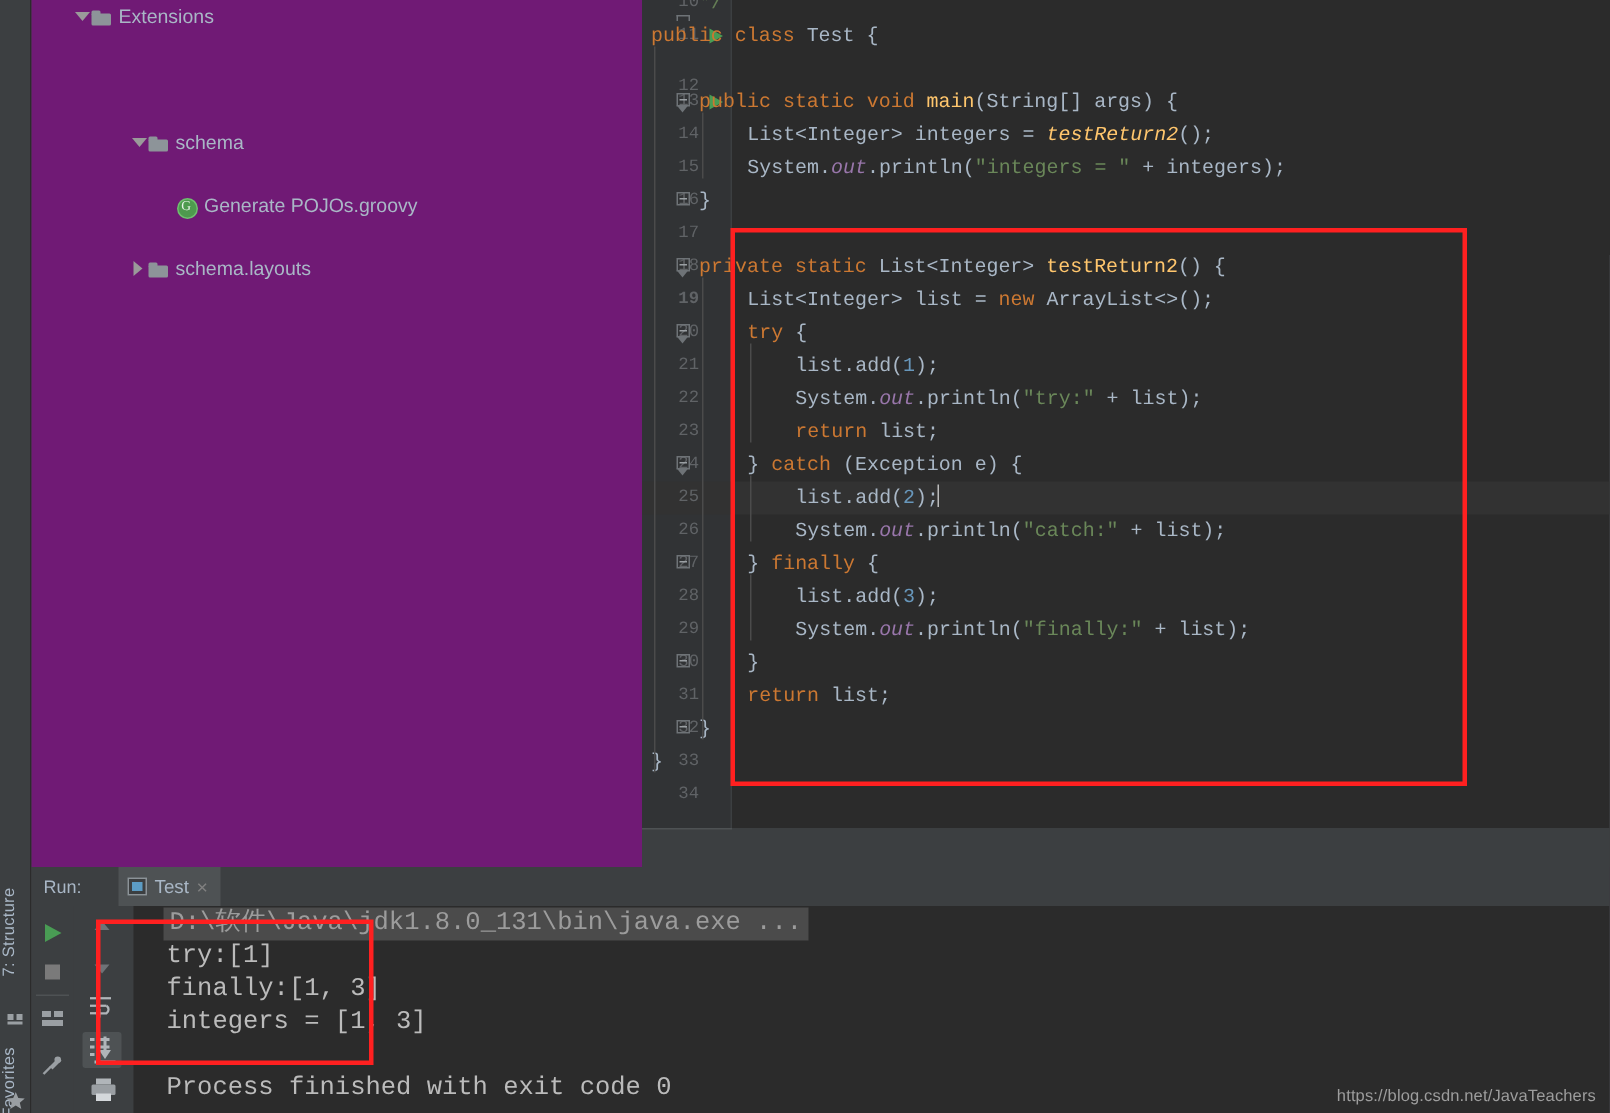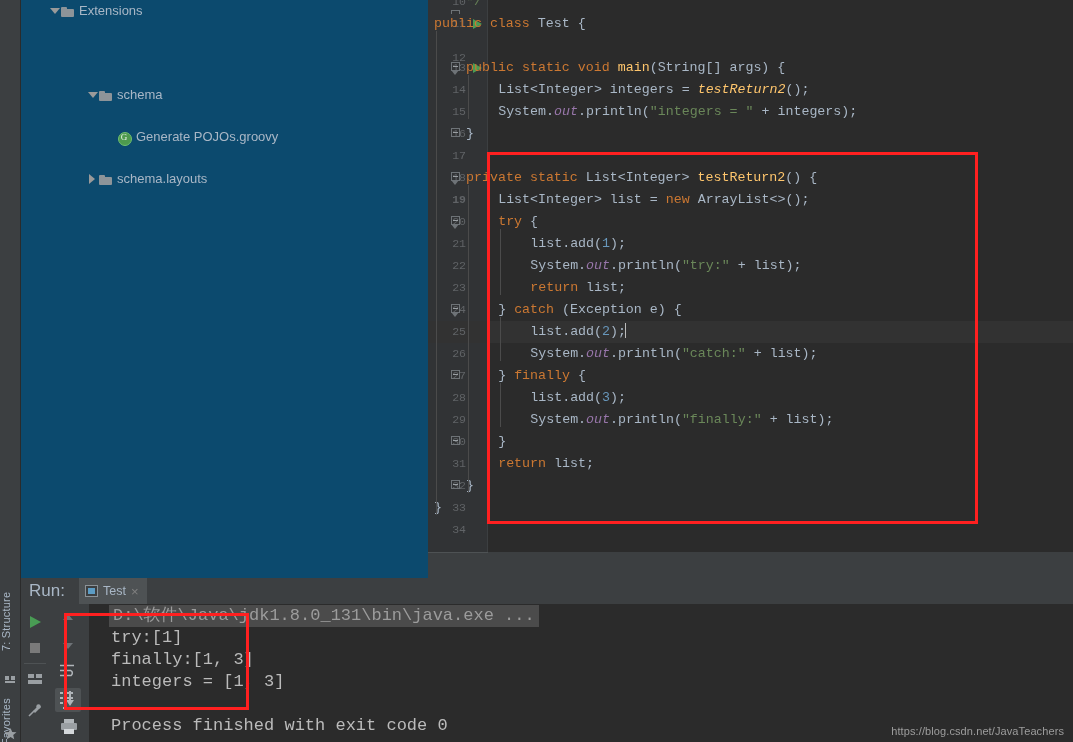--- a/index.html
+++ b/index.html
@@ -23,21 +23,21 @@
     text-align: center; white-space: nowrap;
     letter-spacing: 0.2px;
   }
   .vicon {
     position: absolute; left: 3px; width: 15px; height: 15px;
   }
 
   
   .tree-panel {
     position: absolute; left: 21px; top: 0; width: 407px; height: 578px;
-    background: #0c4a6e; overflow: hidden;
+    background: #701a75; overflow: hidden;
   }
   .tree-row {
     position: relative; height: 21px; line-height: 21px;
     font-size: 13px; color: #a9b7c6; white-space: nowrap;
   }
   .tree-row .arrow {
     display: inline-block; width: 11px; height: 21px;
     vertical-align: top; position: relative;
   }
   .arrow.down::before {
@@ -170,21 +170,21 @@
   .runwin {
     position: absolute; left: 21px; top: 578px; width: 1052px; height: 164px;
     background: #3c3f41;
   }
   .run-tabbar {
     position: absolute; left: 0; top: 0; width: 1052px; height: 26px;
     background: #3c3f41;
   }
   .run-label {
     position: absolute; left: 8px; top: 0; height: 26px; line-height: 26px;
-    color: #a9b7c6; font-size: 17px;
+    color: #a9b7c6; font-size: 12px;
   }
   .run-tab {
     position: absolute; left: 58px; top: 0; height: 26px;
     background: #4e5254; padding: 0 8px 0 6px;
     display: flex; align-items: center; gap: 5px;
   }
   .tab-ic {
     width: 13px; height: 12px; border: 1px solid #8c9398;
     background: #3c3f41; position: relative;
   }

